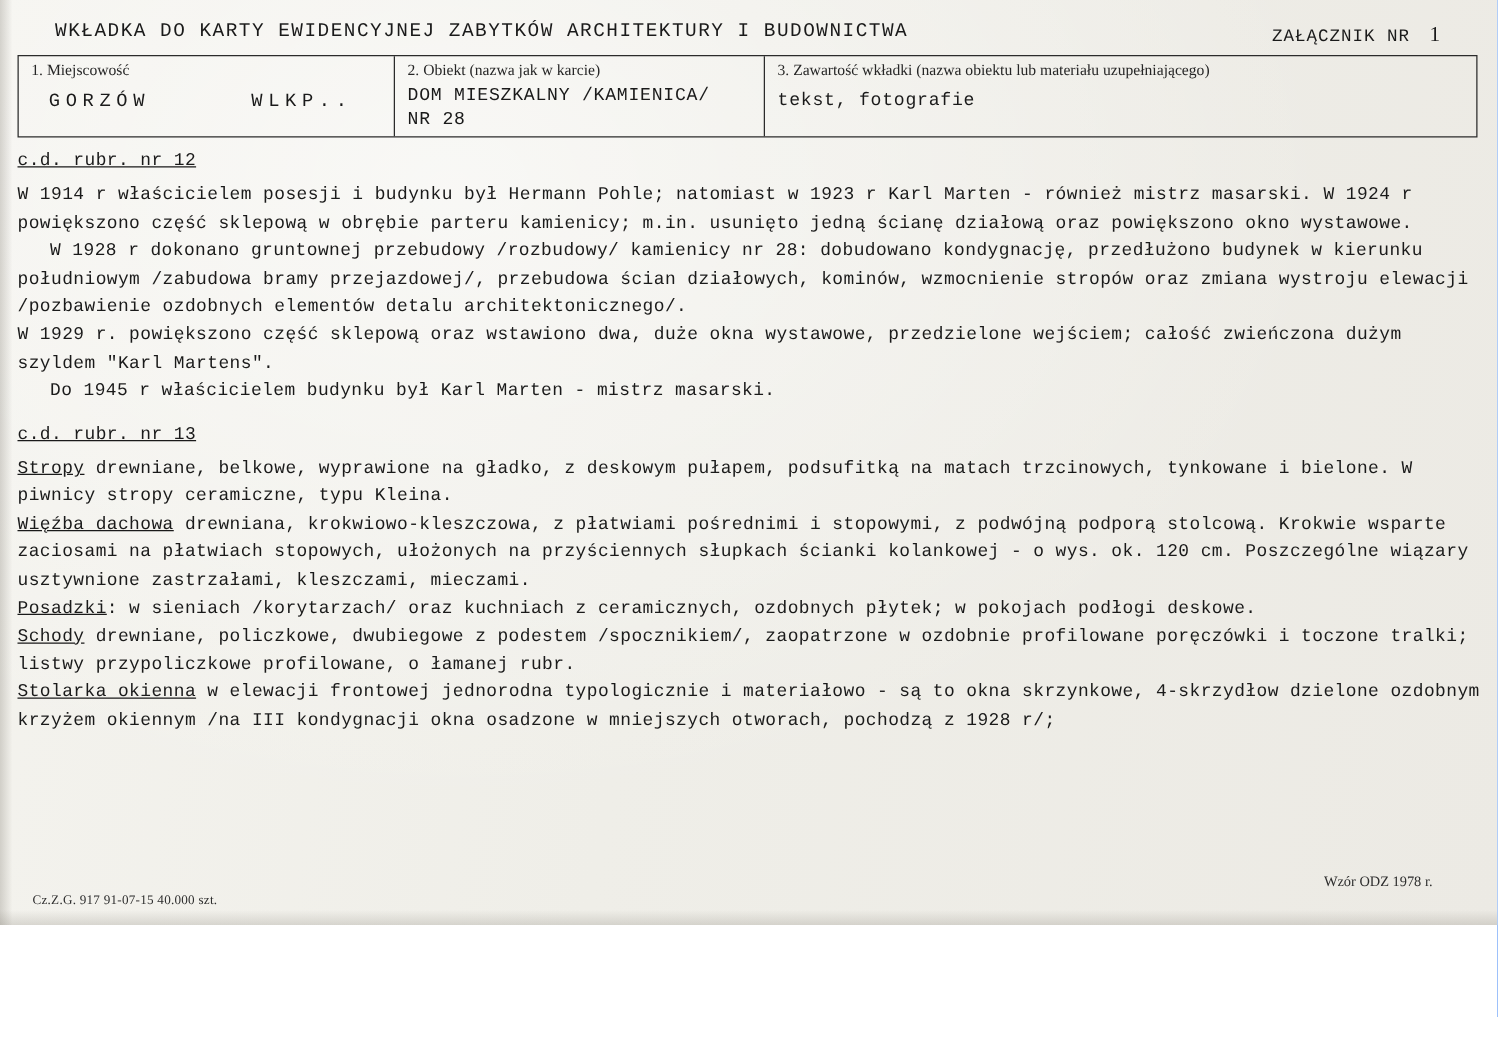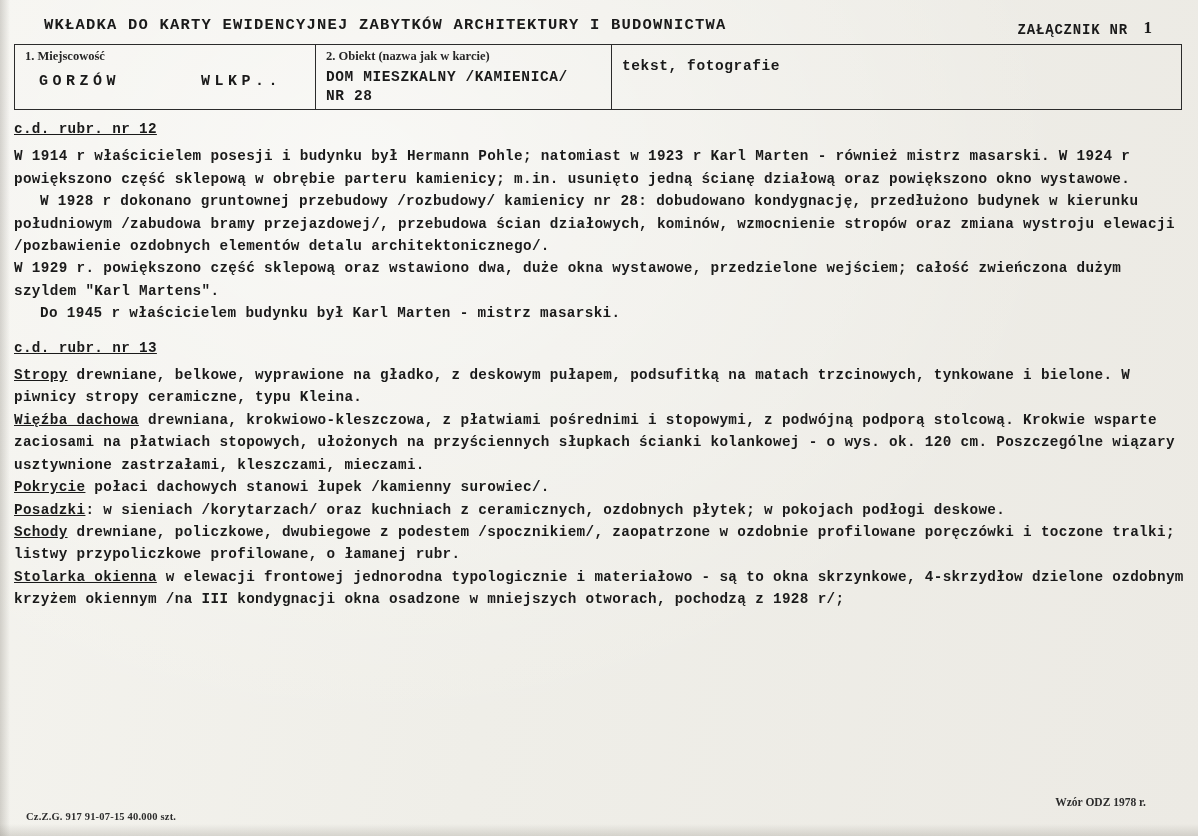--- a/index.html
+++ b/index.html
@@ -7,24 +7,23 @@
     padding: 0;
     background: #ffffff;
   }
   body {
     font-family: "Liberation Mono", monospace;
     color: #1a1a1a;
   }
   .page {
     position: relative;
     width: 1198px;
-    height: 836px;
+    height: 740px;
     background: #3b82f6;
     overflow: hidden;
-    font-weight: bold;
   }
   
   .paper-tex {
     position: absolute;
     inset: 0;
     background:
       radial-gradient(ellipse at 30% 20%, rgba(255,255,255,0.55), rgba(255,255,255,0) 60%),
       linear-gradient(100deg, #f4f3ee 0%, #efeee8 45%, #eceae4 100%);
     pointer-events: none;
   }
@@ -230,39 +229,39 @@
     <div class="cell cell-1">
       <div class="cell-label">1. Miejscowość</div>
       <div class="cell-value spaced">GORZÓW      WLKP..</div>
     </div>
     <div class="cell cell-2">
       <div class="cell-label">2. Obiekt (nazwa jak w karcie)</div>
       <div class="cell-value two-line">DOM MIESZKALNY /KAMIENICA/
 NR 28</div>
     </div>
     <div class="cell cell-3">
+      <div class="cell-label">3. Zawartość wkładki (nazwa obiektu lub materiału uzupełniającego)</div>
       <div class="cell-value">tekst, fotografie</div>
     </div>
   </div>
 
   <div class="body">
     <div class="sec-head">c.d. rubr. nr 12</div>
     <div class="gap-sm"></div>
     <p class="para">W 1914 r właścicielem posesji i budynku był Hermann Pohle; natomiast w 1923 r Karl Marten - również mistrz masarski. W 1924 r powiększono część sklepową w obrębie parteru kamienicy; m.in. usunięto jedną ścianę działową oraz powiększono okno wystawowe.</p>
     <p class="para indent">W 1928 r dokonano gruntownej przebudowy /rozbudowy/ kamienicy nr 28: dobudowano kondygnację, przedłużono budynek w kierunku południowym /zabudowa bramy przejazdowej/, przebudowa ścian działowych, kominów, wzmocnienie stropów oraz zmiana wystroju elewacji /pozbawienie ozdobnych elementów detalu architektonicznego/.</p>
     <p class="para">W 1929 r. powiększono część sklepową oraz wstawiono dwa, duże okna wystawowe, przedzielone wejściem; całość zwieńczona dużym szyldem "Karl Martens".</p>
     <p class="para indent">Do 1945 r właścicielem budynku był Karl Marten - mistrz masarski.</p>
 
     <div class="gap-md"></div>
     <div class="sec-head">c.d. rubr. nr 13</div>
     <div class="gap-sm"></div>
 
     <p class="para"><span class="u">Stropy</span><span> drewniane, belkowe, wyprawione na gładko, z deskowym pułapem, podsufitką na matach trzcinowych, tynkowane i bielone. W piwnicy stropy ceramiczne, typu Kleina.</span></p>
     <p class="para"><span class="u">Więźba dachowa</span><span> drewniana, krokwiowo-kleszczowa, z płatwiami pośrednimi i stopowymi, z podwójną podporą stolcową. Krokwie wsparte zaciosami na płatwiach stopowych, ułożonych na przyściennych słupkach ścianki kolankowej - o wys. ok. 120 cm. Poszczególne wiązary usztywnione zastrzałami, kleszczami, mieczami.</span></p>
-    <p class="para"><span class="u">Pokrycie</span><span> połaci dachowych stanowi łupek /kamienny surowiec/.</span></p>
     <p class="para"><span class="u">Posadzki</span><span>: w sieniach /korytarzach/ oraz kuchniach z ceramicznych, ozdobnych płytek; w pokojach podłogi deskowe.</span></p>
     <p class="para"><span class="u">Schody</span><span> drewniane, policzkowe, dwubiegowe z podestem /spocznikiem/, zaopatrzone w ozdobnie profilowane poręczówki i toczone tralki; listwy przypoliczkowe profilowane, o łamanej rubr.</span></p>
     <p class="para"><span class="u">Stolarka okienna</span><span> w elewacji frontowej jednorodna typologicznie i materiałowo - są to okna skrzynkowe, 4-skrzydłow dzielone ozdobnym krzyżem okiennym /na III kondygnacji okna osadzone w mniejszych otworach, pochodzą z 1928 r/;</span></p>
   </div>
 
 
   <div class="print-code">Cz.Z.G. 917 91-07-15 40.000 szt.</div>
   <div class="form-code">Wzór ODZ 1978 r.</div>
 </div>
 

